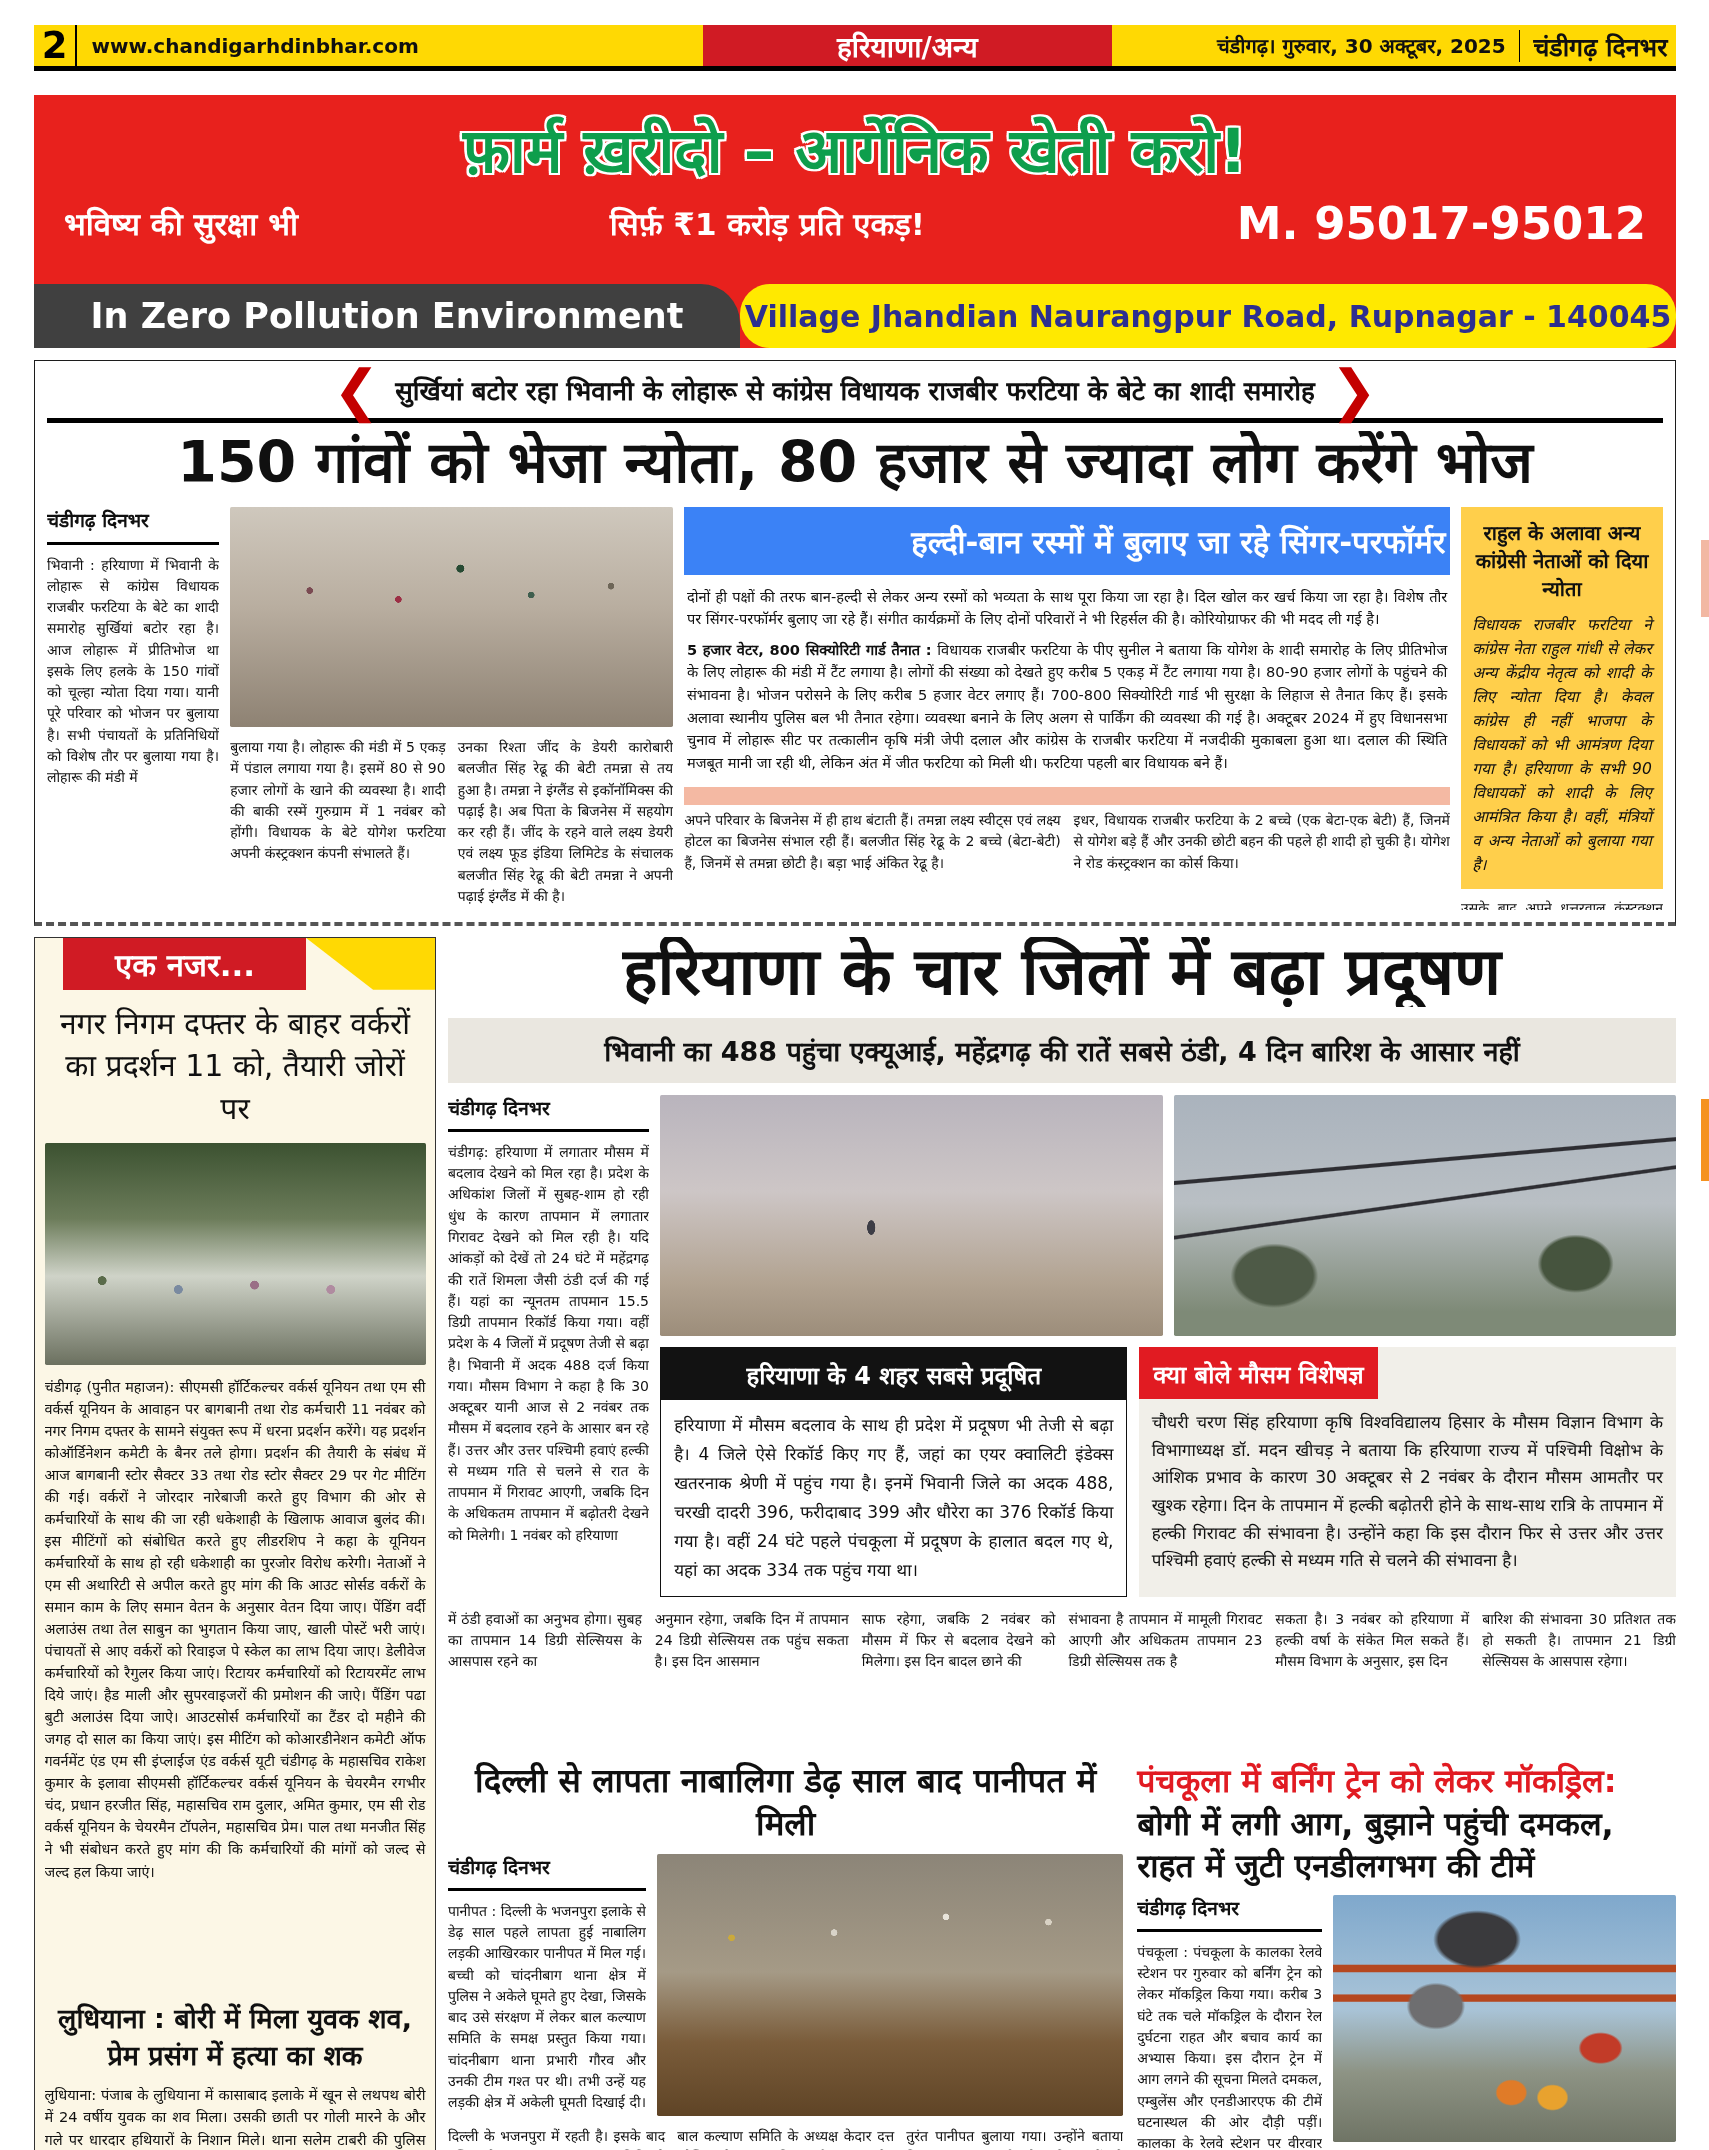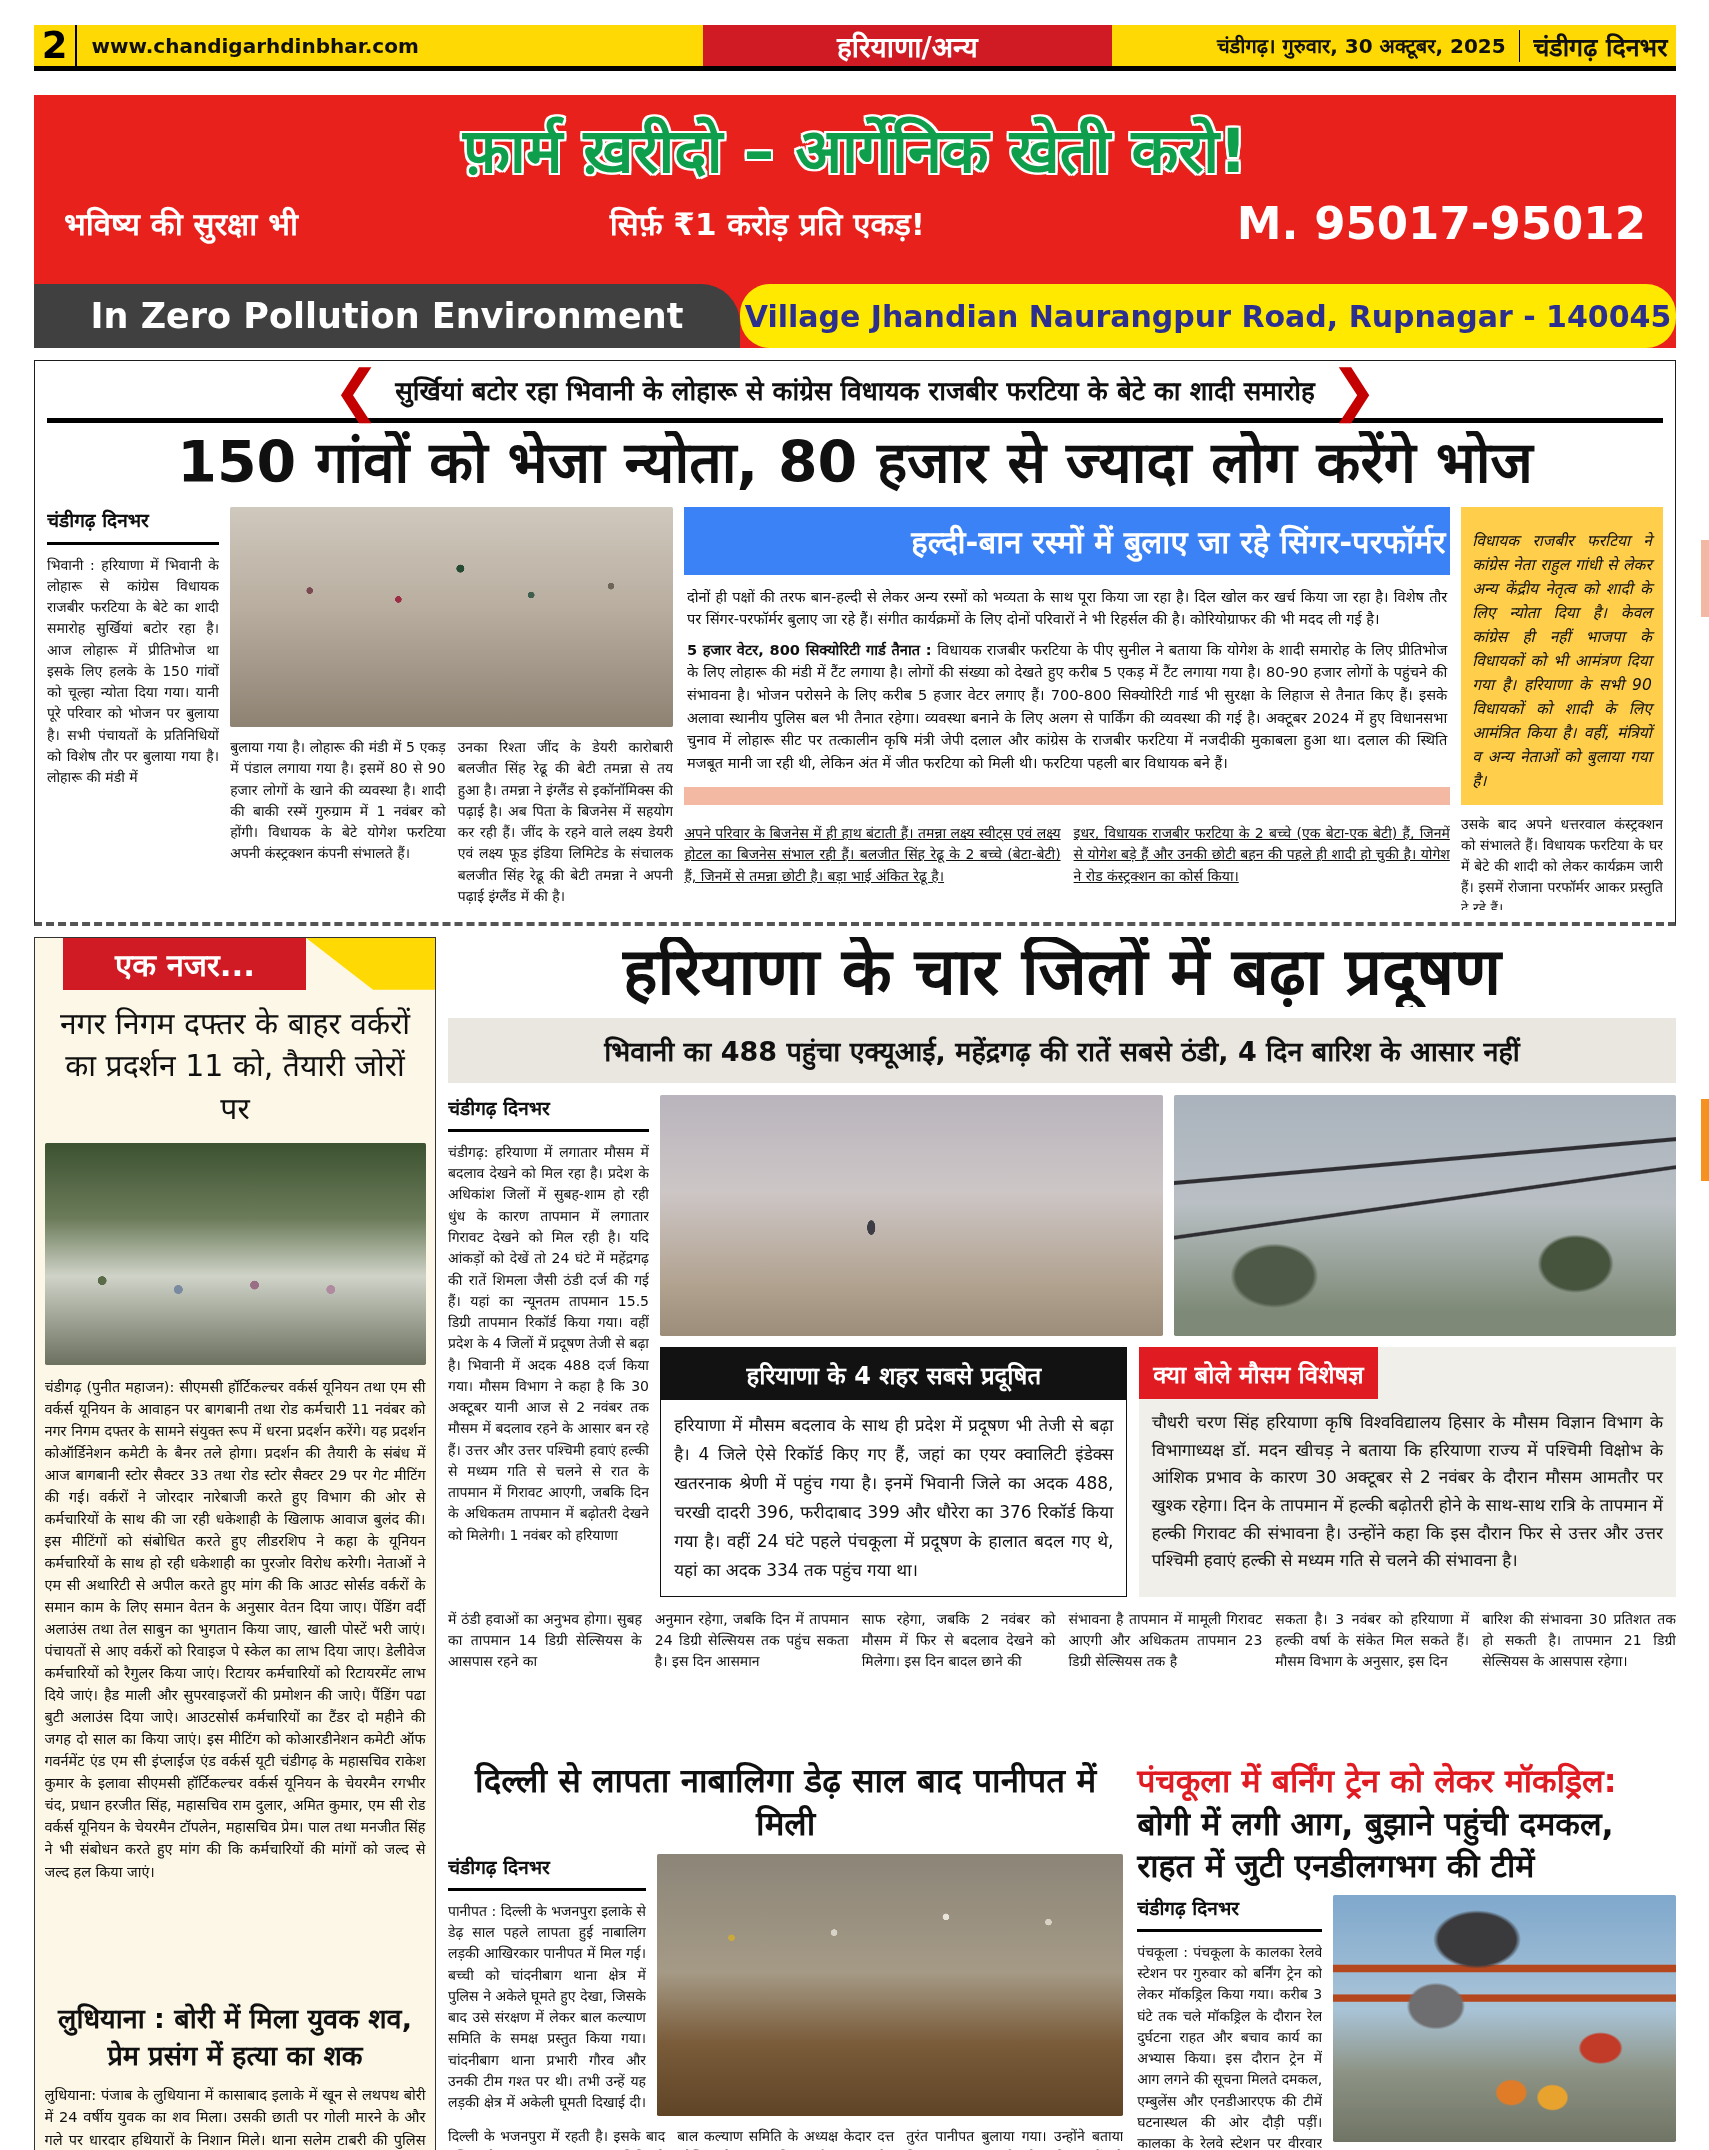--- a/index.html
+++ b/index.html
@@ -58,22 +58,22 @@
       radial-gradient(47px 47px at 52% 28%, #274a33 0 8%, transparent 9%),
       radial-gradient(39px 39px at 68% 40%, #3f5e4e 0 8%, transparent 9%),
       radial-gradient(39px 39px at 86% 36%, #6e6658 0 8%, transparent 9%),
       linear-gradient(180deg,#cfc8bd 0%,#b9aea0 45%,#8e8273 100%); }
   .s1-photocol .cols2 { margin-top:9.5px; flex:1; column-count:2; column-gap:12px; overflow:hidden; }
   .s1-orange { flex:1; display:flex; flex-direction:column; overflow:hidden; }
   .orange-head { background:#3b82f6; color:#fff; font-weight:800; font-size:31px; text-align:right; padding:13px 4.3px; }
   .orange-body { padding:10.3px 2.6px 0; font-size:14.6px; line-height:1.55; text-align:justify; }
   .orange-body p { margin:0 0 7.7px; }
   .pink-strip { height:18px; background:#F4B9A3; margin-top:5.2px; }
-  .orange-lower { column-count:2; column-gap:13px; font-size:14px; line-height:1.5; margin-top:18px;
-                  flex:1; overflow:hidden; text-align:justify;text-decoration:underline; }
+  .orange-lower { column-count:2; column-gap:13px; font-size:14px; line-height:1.5; margin-top:5px;
+                  flex:1; overflow:hidden; text-align:justify; }
   .s1-yellowcol { width:202px; flex:none; display:flex; flex-direction:column; overflow:hidden; }
   .yellow-box { background:#FFCF4B; padding:12px 11.2px; }
   .yellow-title { font-weight:800; font-size:20px; text-align:center; line-height:1.4; }
   .yellow-text { font-style:italic; font-size:15.5px; line-height:1.55; margin-top:9.5px; text-align:justify; }
   .s1-right-lower { font-size:14px; line-height:1.5; margin-top:8.6px; flex:1; overflow:hidden; text-align:justify; }
 
   
   .middle { display:flex; gap:12px; margin-top:11.2px; height:1251px; }
   .sidebar { width:402px; flex:none; background:#FCF7E6; border:1.3px solid #333; padding:0 9.5px 8.6px; overflow:hidden; }
   .one-look { display:flex; height:52px; margin:0 -9.5px;padding-left:28px; }
@@ -209,20 +209,21 @@
           <p><span style="font-weight:800">5 हजार वेटर, 800 सिक्योरिटी गार्ड तैनात : </span><span>विधायक राजबीर फरटिया के पीए सुनील ने बताया कि योगेश के शादी समारोह के लिए प्रीतिभोज के लिए लोहारू की मंडी में टैंट लगाया है। लोगों की संख्या को देखते हुए करीब 5 एकड़ में टैंट लगाया गया है। 80-90 हजार लोगों के पहुंचने की संभावना है। भोजन परोसने के लिए करीब 5 हजार वेटर लगाए हैं। 700-800 सिक्योरिटी गार्ड भी सुरक्षा के लिहाज से तैनात किए हैं। इसके अलावा स्थानीय पुलिस बल भी तैनात रहेगा। व्यवस्था बनाने के लिए अलग से पार्किंग की व्यवस्था की गई है। अक्टूबर 2024 में हुए विधानसभा चुनाव में लोहारू सीट पर तत्कालीन कृषि मंत्री जेपी दलाल और कांग्रेस के राजबीर फरटिया में नजदीकी मुकाबला हुआ था। दलाल की स्थिति मजबूत मानी जा रही थी, लेकिन अंत में जीत फरटिया को मिली थी। फरटिया पहली बार विधायक बने हैं।</span></p>
         </div>
         <div class="pink-strip"></div>
         <div class="orange-lower">
           <div class="body">अपने परिवार के बिजनेस में ही हाथ बंटाती हैं। तमन्ना लक्ष्य स्वीट्स एवं लक्ष्य होटल का बिजनेस संभाल रही हैं। बलजीत सिंह रेढू के 2 बच्चे (बेटा-बेटी) हैं, जिनमें से तमन्ना छोटी है। बड़ा भाई अंकित रेढू है।</div>
           <div class="body" style="margin-top:6px">इधर, विधायक राजबीर फरटिया के 2 बच्चे (एक बेटा-एक बेटी) हैं, जिनमें से योगेश बड़े हैं और उनकी छोटी बहन की पहले ही शादी हो चुकी है। योगेश ने रोड कंस्ट्रक्शन का कोर्स किया।</div>
         </div>
       </div>
       <div class="s1-yellowcol">
         <div class="yellow-box">
+          <div class="yellow-title">राहुल के अलावा अन्य कांग्रेसी नेताओं को दिया न्योता</div>
           <div class="yellow-text">विधायक राजबीर फरटिया ने कांग्रेस नेता राहुल गांधी से लेकर अन्य केंद्रीय नेतृत्व को शादी के लिए न्योता दिया है। केवल कांग्रेस ही नहीं भाजपा के विधायकों को भी आमंत्रण दिया गया है। हरियाणा के सभी 90 विधायकों को शादी के लिए आमंत्रित किया है। वहीं, मंत्रियों व अन्य नेताओं को बुलाया गया है।</div>
         </div>
         <div class="s1-right-lower">उसके बाद अपने धत्तरवाल कंस्ट्रक्शन को संभालते हैं। विधायक फरटिया के घर में बेटे की शादी को लेकर कार्यक्रम जारी हैं। इसमें रोजाना परफॉर्मर आकर प्रस्तुति दे रहे हैं।</div>
       </div>
     </div>
   </div>
 
   <div class="middle">
 
     <div class="sidebar">

